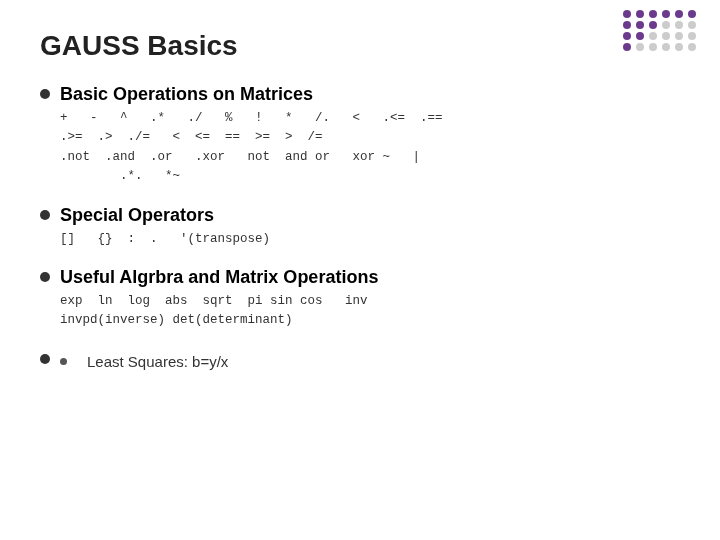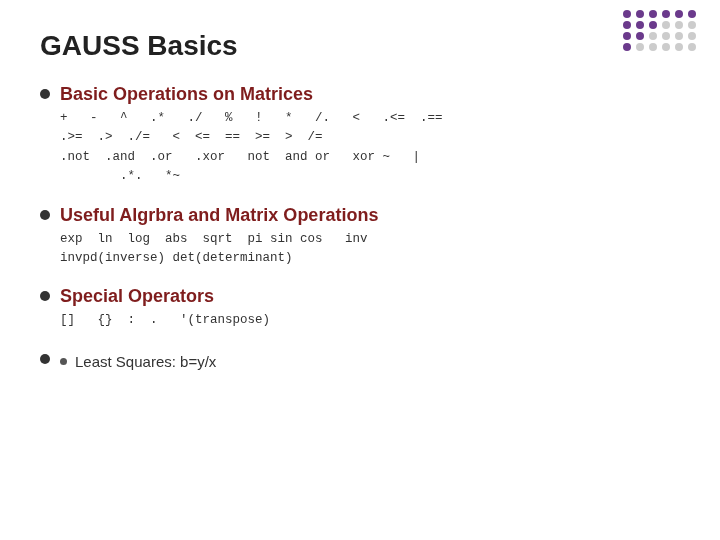--- a/index.html
+++ b/index.html
@@ -52,42 +52,42 @@
       flex-shrink: 0;
     }
 
     .section-content {
       flex: 1;
     }
 
     .section-heading {
       font-size: 18px;
       font-weight: bold;
-      color: #7f1d1d;
+      color: #000000;
       margin-bottom: 4px;
     }
 
     .code-block {
       font-family: 'Courier New', Courier, monospace;
       font-size: 12.5px;
       color: #333;
       line-height: 1.55;
       white-space: pre;
     }
 
     .sub-bullet-list {
       list-style: none;
       padding: 0;
       margin-top: 4px;
     }
 
     .sub-bullet-list li {
       display: flex;
       align-items: flex-start;
-      gap: 8px;
+      gap: 20px;
     }
 
     .sub-bullet-dot {
       width: 7px;
       height: 7px;
       background: #555;
       border-radius: 50%;
       margin-top: 5px;
       flex-shrink: 0;
     }
@@ -154,30 +154,30 @@
           <div class="section-heading">Basic Operations on Matrices</div>
           <div class="code-block">+   -   ^   .*   ./   %   !   *   /.   &lt;   .&lt;=  .==
 .&gt;=  .&gt;  ./=   &lt;  &lt;=  ==  &gt;=  &gt;  /=
 .not  .and  .or   .xor   not  and or   xor ~   |
         .*.   *~</div>
         </div>
       </li>
       <li>
         <div class="bullet-dot"></div>
         <div class="section-content">
-          <div class="section-heading">Useful Algrbra and Matrix Operations</div>
-          <div class="code-block">exp  ln  log  abs  sqrt  pi sin cos   inv
-invpd(inverse) det(determinant)</div>
+          <div class="section-heading">Special Operators</div>
+          <div class="code-block">[]   {}  :  .   '(transpose)</div>
         </div>
       </li>
       <li>
         <div class="bullet-dot"></div>
         <div class="section-content">
-          <div class="section-heading">Special Operators</div>
-          <div class="code-block">[]   {}  :  .   '(transpose)</div>
+          <div class="section-heading">Useful Algrbra and Matrix Operations</div>
+          <div class="code-block">exp  ln  log  abs  sqrt  pi sin cos   inv
+invpd(inverse) det(determinant)</div>
         </div>
       </li>
       <li>
         <div class="bullet-dot"></div>
         <div class="section-content">
           <ul class="sub-bullet-list">
             <li>
               <div class="sub-bullet-dot"></div>
               <span class="sub-text">Least Squares: b=y/x</span>
             </li>

